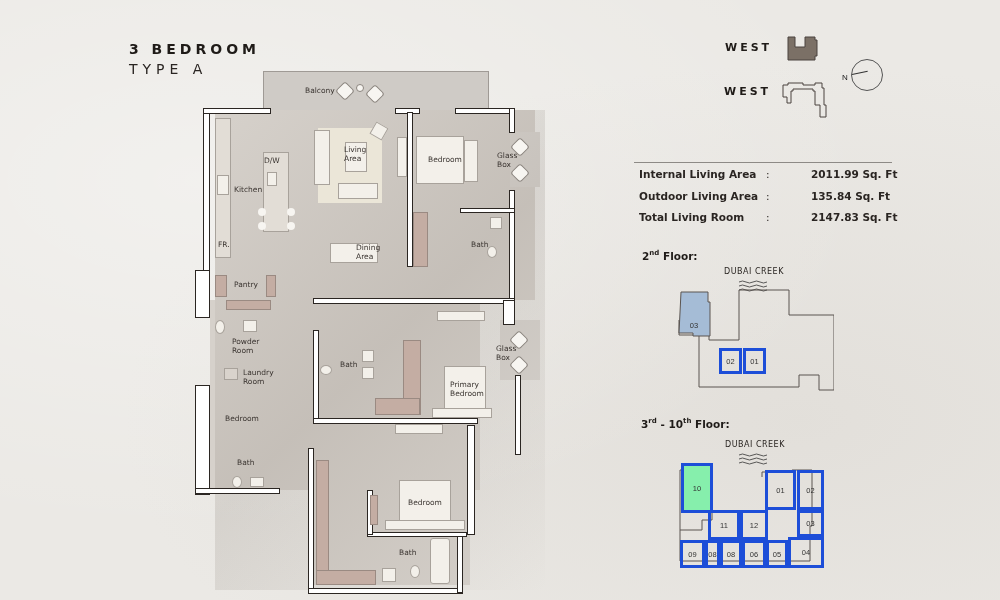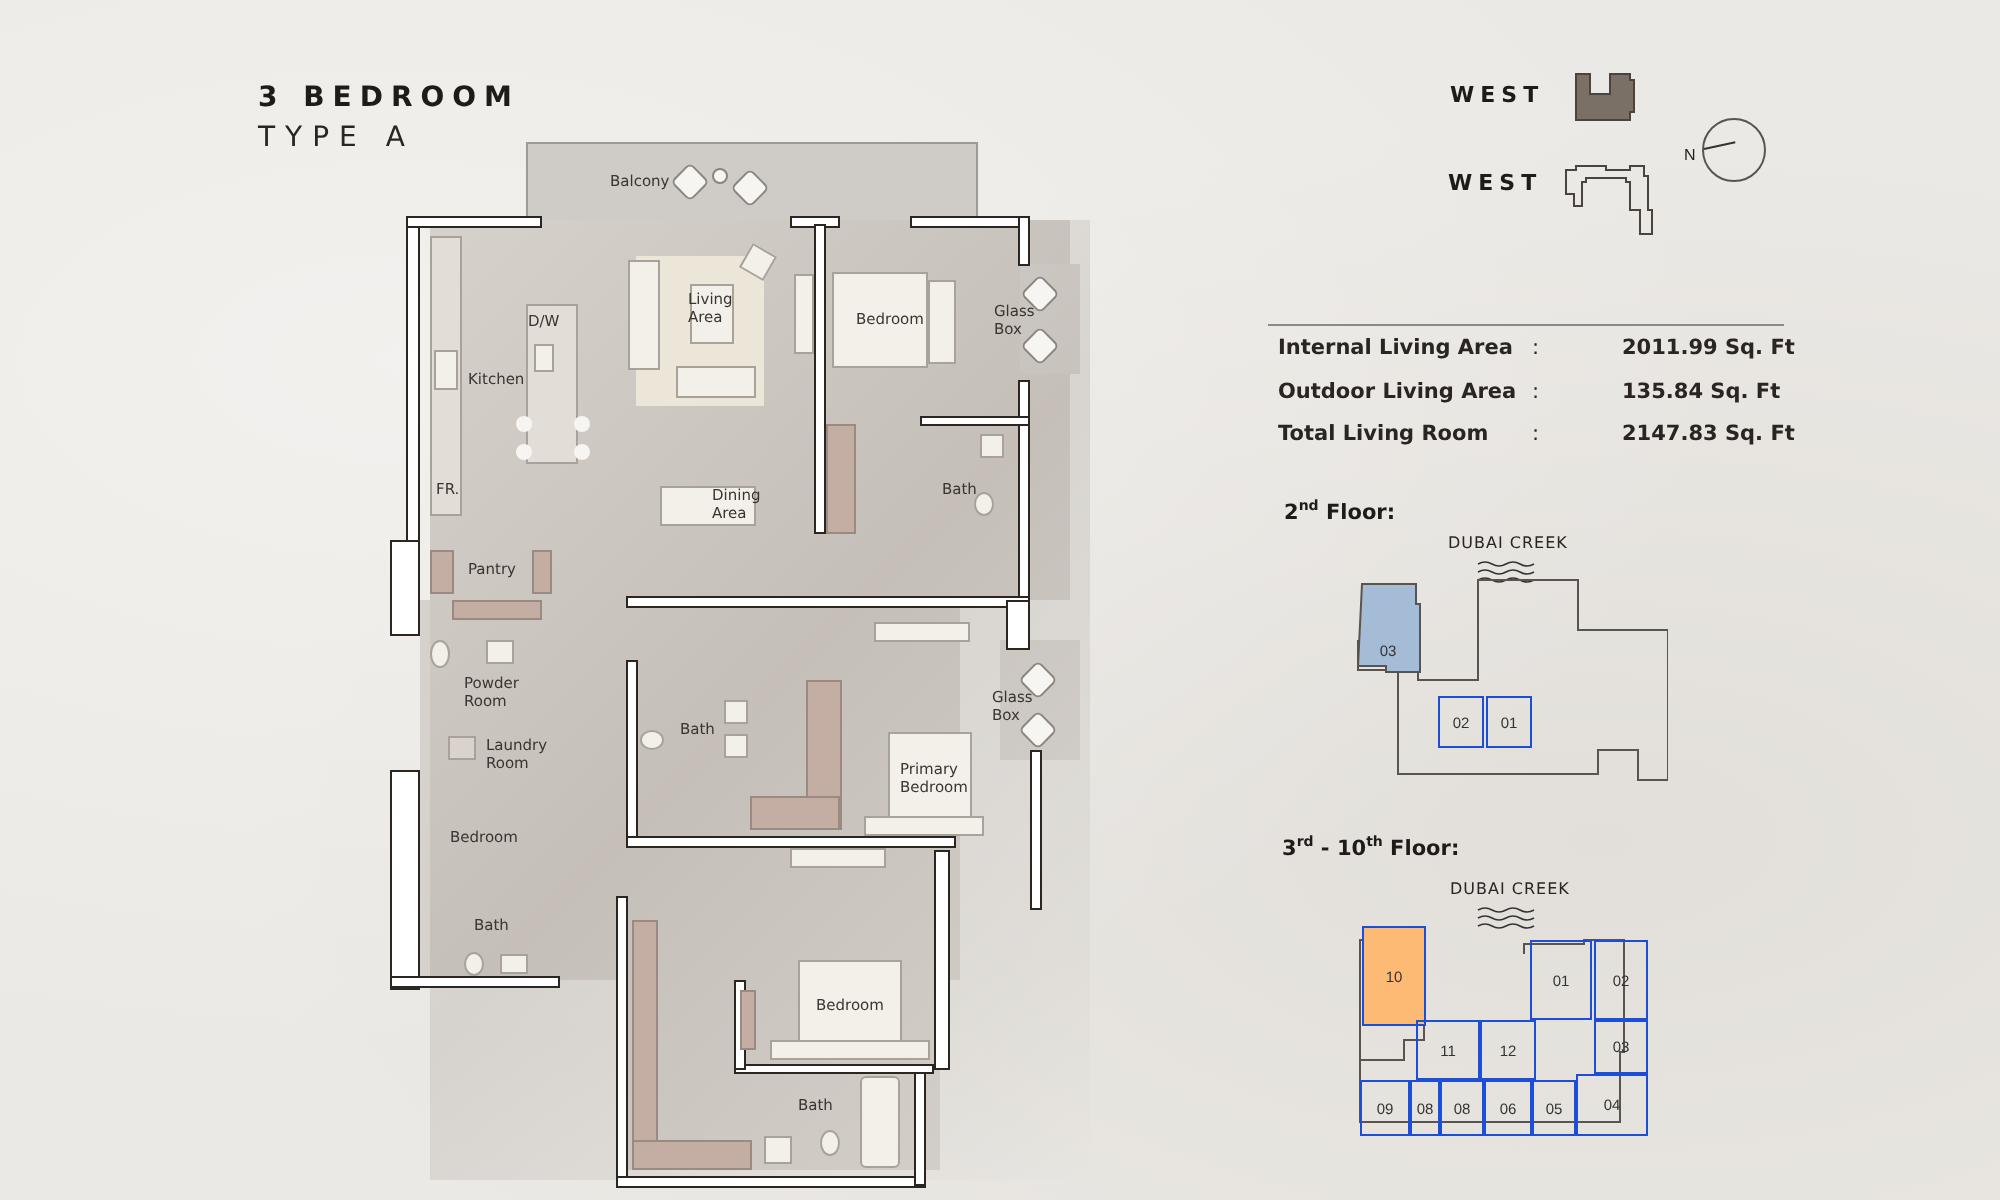--- a/index.html
+++ b/index.html
@@ -21,22 +21,22 @@
   .rule{position:absolute;left:634px;top:162px;width:258px;height:1px;background:#8d8a86;}
   .area-row{position:absolute;left:639px;font-family:"DejaVu Sans",sans-serif;font-size:10.5px;color:#2a2522;}
   .area-row .lab{position:absolute;left:0;white-space:nowrap;font-weight:bold;}
   .area-row .col{position:absolute;left:127px;}
   .area-row .val{position:absolute;left:172px;white-space:nowrap;font-weight:bold;}
 
   .floor-title{position:absolute;font-family:"DejaVu Sans",sans-serif;font-weight:bold;font-size:10.5px;color:#1f1b18;white-space:nowrap;}
   .floor-title sup{font-size:7px;}
   .creek{position:absolute;font-family:"DejaVu Sans",sans-serif;font-size:8px;color:#2a2522;letter-spacing:0.5px;}
 
-  .unit{position:absolute;border:1px solid #1d4ed8;background:transparent;font-size:7.5px;color:#333;display:flex;align-items:center;justify-content:center;box-sizing:border-box;}
-  .unit.sel{background:#fdba74;}
+  .unit{position:absolute;border:3px solid #1d4ed8;background:transparent;font-size:7.5px;color:#333;display:flex;align-items:center;justify-content:center;box-sizing:border-box;}
+  .unit.sel{background:#86efac;}
   .floor{position:absolute;background:#d6d1cb;}
   .wall{position:absolute;background:#fff;border:1.5px solid #2b2622;box-sizing:border-box;}
   .room-label{position:absolute;font-family:"DejaVu Sans",sans-serif;font-size:7.5px;color:#3a3430;text-align:left;line-height:1.15;white-space:nowrap;}
   .closet{position:absolute;background:#c4ada3;border:1px solid #9a8a82;box-sizing:border-box;}
   .furn{position:absolute;background:#f3f0ea;border:1px solid #a8a29b;box-sizing:border-box;}
   .rug{position:absolute;background:#ebe6d8;}
   .shadow{position:absolute;background:linear-gradient(135deg, rgba(255,255,255,0) 0%, rgba(120,110,100,0.18) 50%, rgba(255,255,255,0) 100%);}
   .balcony{position:absolute;background:#cfcbc6;border:1px solid #9f9a95;box-sizing:border-box;}
   .chair{position:absolute;width:14px;height:14px;background:#f7f5f1;border:1px solid #8b857f;border-radius:3px;transform:rotate(45deg);box-sizing:border-box;}
   .dot{position:absolute;width:8px;height:8px;background:#f7f5f1;border:1px solid #8b857f;border-radius:50%;box-sizing:border-box;}

